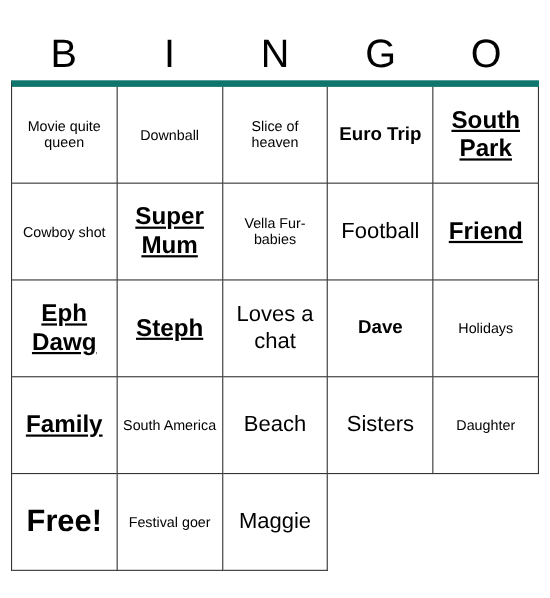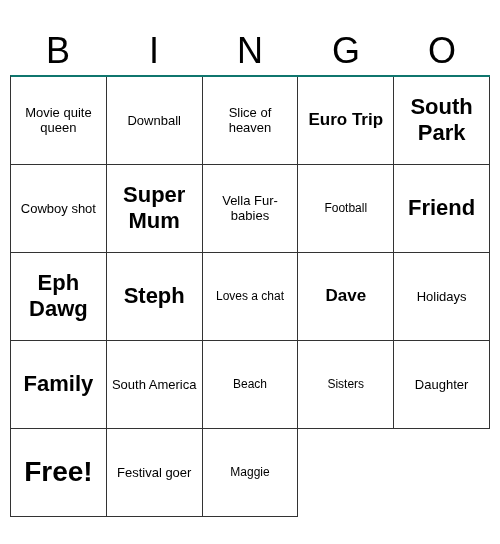--- a/index.html
+++ b/index.html
@@ -28,45 +28,46 @@
     .bingo-header-cell {
       font-size: 36px;
       font-weight: normal;
       padding: 4px 0;
       line-height: 1.1;
     }
     .bingo-grid {
       display: grid;
       grid-template-columns: repeat(5, 1fr);
       border-left: 1px solid #333;
-      border-top: 2px solid #0f766e;
+      border-top: 6px solid #0f766e;
     }
     .bingo-cell {
       border-right: 1px solid #333;
       border-bottom: 1px solid #333;
       min-height: 88px;
       display: flex;
       align-items: center;
       justify-content: center;
       text-align: center;
       padding: 4px;
     }
     .cell-text {
       line-height: 1.2;
     }
     .size-small {
       font-size: 13px;
     }
     .size-medium {
-      font-size: 12px;
+      font-size: 20px;
       text-align: center;
     }
     .size-large {
       font-size: 22px;
       font-weight: bold;
+      text-decoration: underline;
     }
     .size-xlarge {
       font-size: 17px;
       font-weight: bold;
     }
     .free-cell {
       font-size: 28px;
       font-weight: bold;
     }
   </style>

